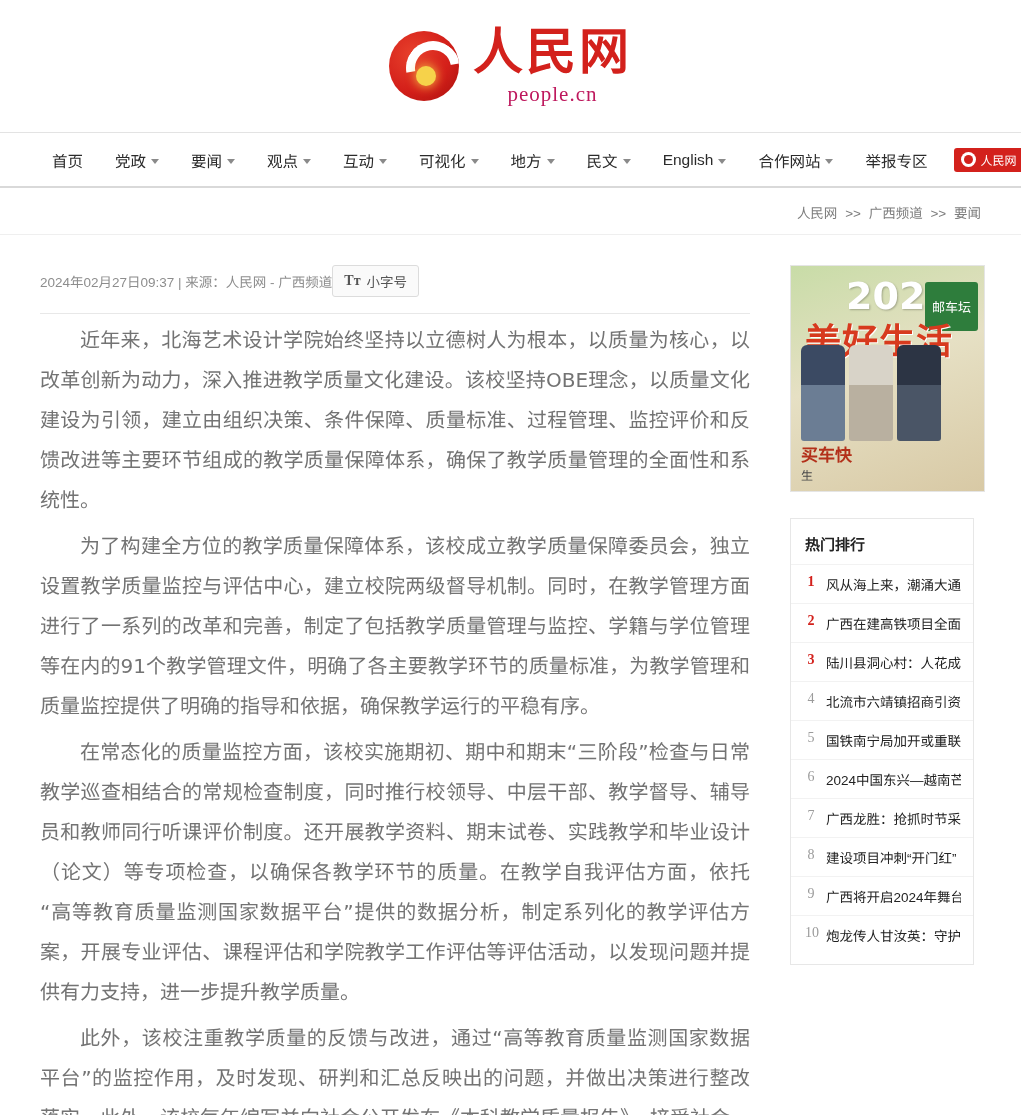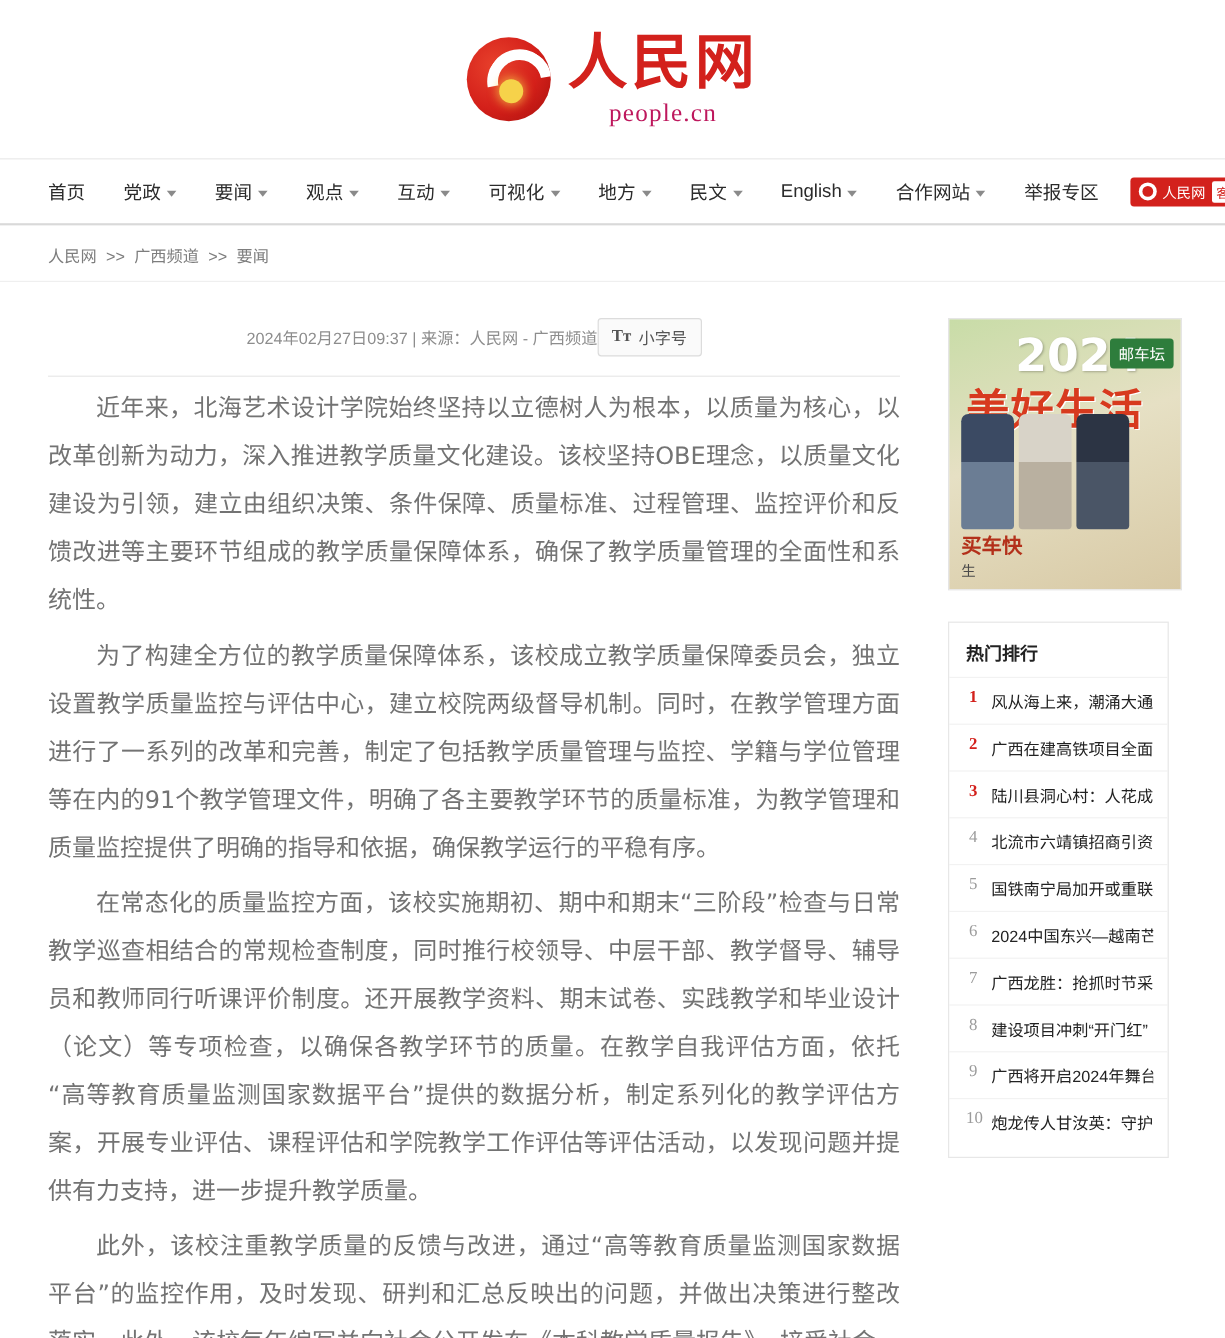--- a/index.html
+++ b/index.html
@@ -46,21 +46,21 @@
   .logo-en {
     margin-top: 7px; font-size: 21px; color: #be185d; letter-spacing: 1px;
     text-align: center; font-family: "Liberation Serif", serif;
   }
 
   
   .nav {
     height: 55px;
     border-bottom: 2px solid #d9d9d9;
     display: flex; align-items: center;
-    padding: 0 30px;
+    padding: 0 42px;
     background: #fff;
   }
   .nav-items { display: flex; align-items: center; gap: 0; flex: 1; }
   .nav-item {
     font-size: 15.5px; color: #2b2b2b; padding: 0 16px;
     display: flex; align-items: center; gap: 5px; cursor: pointer;
     white-space: nowrap;
   }
   .nav-item:first-child { padding-left: 10px; }
   .caret {
@@ -87,38 +87,39 @@
     background: #fff; color: #d3211c; border-radius: 2px;
     padding: 1px 4px; font-size: 11px;
   }
 
   
   .breadcrumb {
     padding: 14px 40px 12px 40px;
     font-size: 13.5px; color: #7d7d7d;
     background: #fff;
     border-bottom: 1px solid #efefef;
+    text-align: right;
   }
   .breadcrumb a { color: #7d7d7d; text-decoration: none; }
   .breadcrumb .sep { margin: 0 4px; }
 
   
   .content {
     display: flex; padding: 0 0 0 0;
   }
   .article {
     width: 790px; padding: 30px 40px 0 40px;
   }
   .article h1 {
     font-size: 31px; font-weight: bold; color: #141414;
     margin: 0 0 26px 0; line-height: 1.35;
     font-family: "DejaVu Sans", sans-serif;
   }
   .meta-row {
-    display: flex; align-items: center; justify-content: center;
+    display: flex; align-items: center; justify-content: flex-start;
     border-bottom: 1px solid #e8e8e8; padding-bottom: 16px;
   }
   .meta-text { font-size: 13.5px; color: #8d8d8d; }
   .font-toggle {
     display: flex; align-items: center; gap: 6px;
     border: 1px solid #dcdcdc; border-radius: 3px;
     padding: 5px 11px; font-size: 13.5px; color: #555;
     background: #fafafa; cursor: pointer;
   }
   .font-toggle .tt {
@@ -142,21 +143,21 @@
   }
   .ad-year {
     position: absolute; top: 8px; left: 55px;
     font-size: 38px; font-weight: bold; color: #ffffff;
     font-family: "DejaVu Sans", sans-serif;
     text-shadow: 1px 1px 2px rgba(0,0,0,.25);
   }
   .ad-tag {
     position: absolute; top: 16px; right: 6px;
     background: #2e7d3c; color: #fff; font-size: 13px;
-    padding: 3px 7px; border-radius: 3px;
+    padding: 15px 7px; border-radius: 3px;
   }
   .ad-head {
     position: absolute; top: 46px; left: 14px;
     font-size: 36px; font-weight: bold; color: #d73a1e;
     letter-spacing: 1px; font-family: "DejaVu Sans", sans-serif;
     text-shadow: 1px 1px 0 #fff;
   }
   .ad-figs { position: absolute; bottom: 50px; left: 10px; display: flex; gap: 4px; }
   .fig { width: 44px; height: 96px; border-radius: 6px 6px 3px 3px; }
   .fig.a { background: linear-gradient(#3b4a63 0 42%, #6b7d94 42% 100%); }

